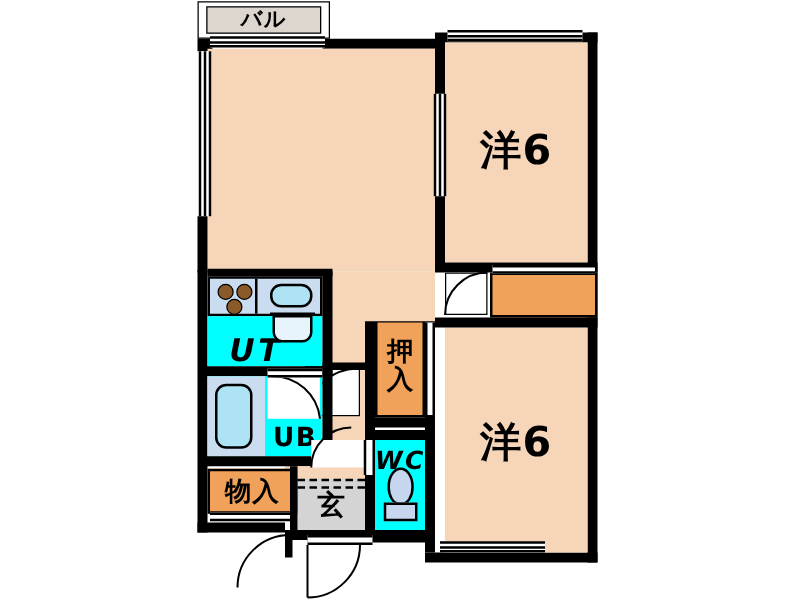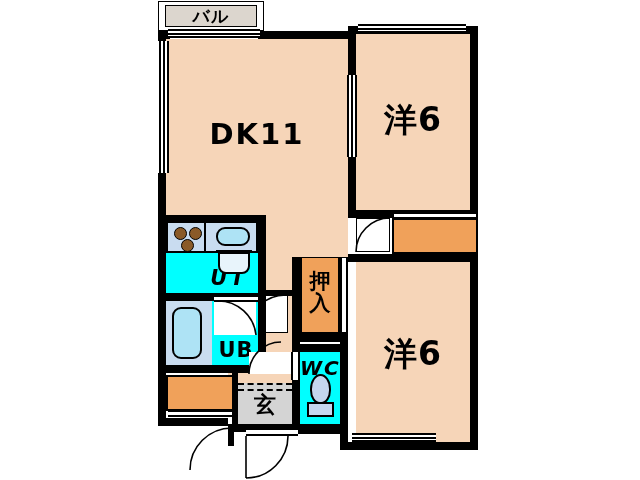--- a/index.html
+++ b/index.html
@@ -42,21 +42,21 @@
     color: #000;
     white-space: nowrap;
     line-height: 1;
     text-align: center;
   }
   .lbl-dk   { font-size: 29px; letter-spacing: 2px; }
   .lbl-room { font-size: 33px; letter-spacing: 1px; }
   .lbl-osh  { font-size: 21px; letter-spacing: 1px; }
   .lbl-oshv { font-size: 21px; line-height: 1.05; }
   .lbl-mono { font-size: 21px; letter-spacing: 1px; }
-  .lbl-ut   { font-size: 21px; letter-spacing: 3px; font-style: italic; margin-left: 24px; }
+  .lbl-ut   { font-size: 25px; letter-spacing: 3px; font-style: italic; }
   .lbl-ub   { font-size: 21px; letter-spacing: 1px; }
   .lbl-wc   { font-size: 20px; letter-spacing: 2px; font-style: italic; }
   .lbl-gen  { font-size: 22px; }
   .lbl-bal  { font-size: 17px; letter-spacing: 1px; }
 
   
   .tub {
     background: #aee3f5;
     border: 2px solid #000;
     border-radius: 9px;
@@ -124,21 +124,20 @@
   <div class="ab wall" style="left:158px; top:418px; width:70px; height:8px;"></div>
 
   <div class="ab wall" style="left:470px; top:26px; width:8px; height:424px;"></div>
 
   <div class="ab wall" style="left:340px; top:442px; width:138px; height:8px;"></div>
 
   <div class="ab wall" style="left:228px; top:424px; width:24px; height:8px;"></div>
   <div class="ab wall" style="left:296px; top:424px; width:48px; height:10px;"></div>
 
   <div class="ab room" style="left:166px; top:39px; width:182px; height:178px;"></div>
-  <div class="lbl lbl-dk" style="left:166px; top:120px; width:182px;">DK11</div>
 
   <div class="ab winH3" style="left:168px; top:29px; width:92px; height:9px;"></div>
 
   <div class="ab winV3" style="left:159px; top:41px; width:10px; height:132px;"></div>
   <div class="ab wall" style="left:158px; top:173px; width:8px; height:45px;"></div>
 
   <div class="ab room" style="left:356px; top:34px; width:114px; height:176px;"></div>
   <div class="lbl lbl-room" style="left:356px; top:103px; width:114px;">洋6</div>
 
   <div class="ab wall" style="left:348px; top:31px; width:8px; height:186px;"></div>
@@ -219,20 +218,21 @@
   <svg class="arc" style="left:214px; top:301px;" width="44" height="36" viewBox="0 0 44 36">
     <path d="M42 34 A38 38 0 0 0 4 0" fill="none" stroke="#000" stroke-width="1.6"></path>
   </svg>
   <div class="ab winH" style="left:214px; top:295px; width:44px; height:7px;"></div>
 
   <div class="ab wall" style="left:258px; top:295px; width:8px; height:76px;"></div>
 
   <div class="ab wall" style="left:160px; top:365px; width:106px; height:8px;"></div>
 
   <div class="ab closet ol" style="left:166px; top:375px; width:72px; height:36px;"></div>
+  <div class="lbl lbl-mono" style="left:166px; top:383px; width:72px;">物入</div>
   <div class="ab winH" style="left:168px; top:410px; width:68px; height:7px;"></div>
 
   <div class="ab genkan" style="left:238px; top:373px; width:54px; height:51px;"></div>
   <div class="ab room" style="left:238px; top:373px; width:54px; height:10px;"></div>
   <div class="ab dashline" style="left:238px; top:383px; width:54px; height:0;"></div>
   <div class="ab dashline" style="left:238px; top:389px; width:54px; height:0;"></div>
   <div class="lbl lbl-gen" style="left:238px; top:394px; width:54px;">玄</div>
   <div class="ab wall" style="left:232px; top:373px; width:6px; height:51px;"></div>
 
   <div class="ab white" style="left:249px; top:352px; width:43px; height:22px;"></div>

